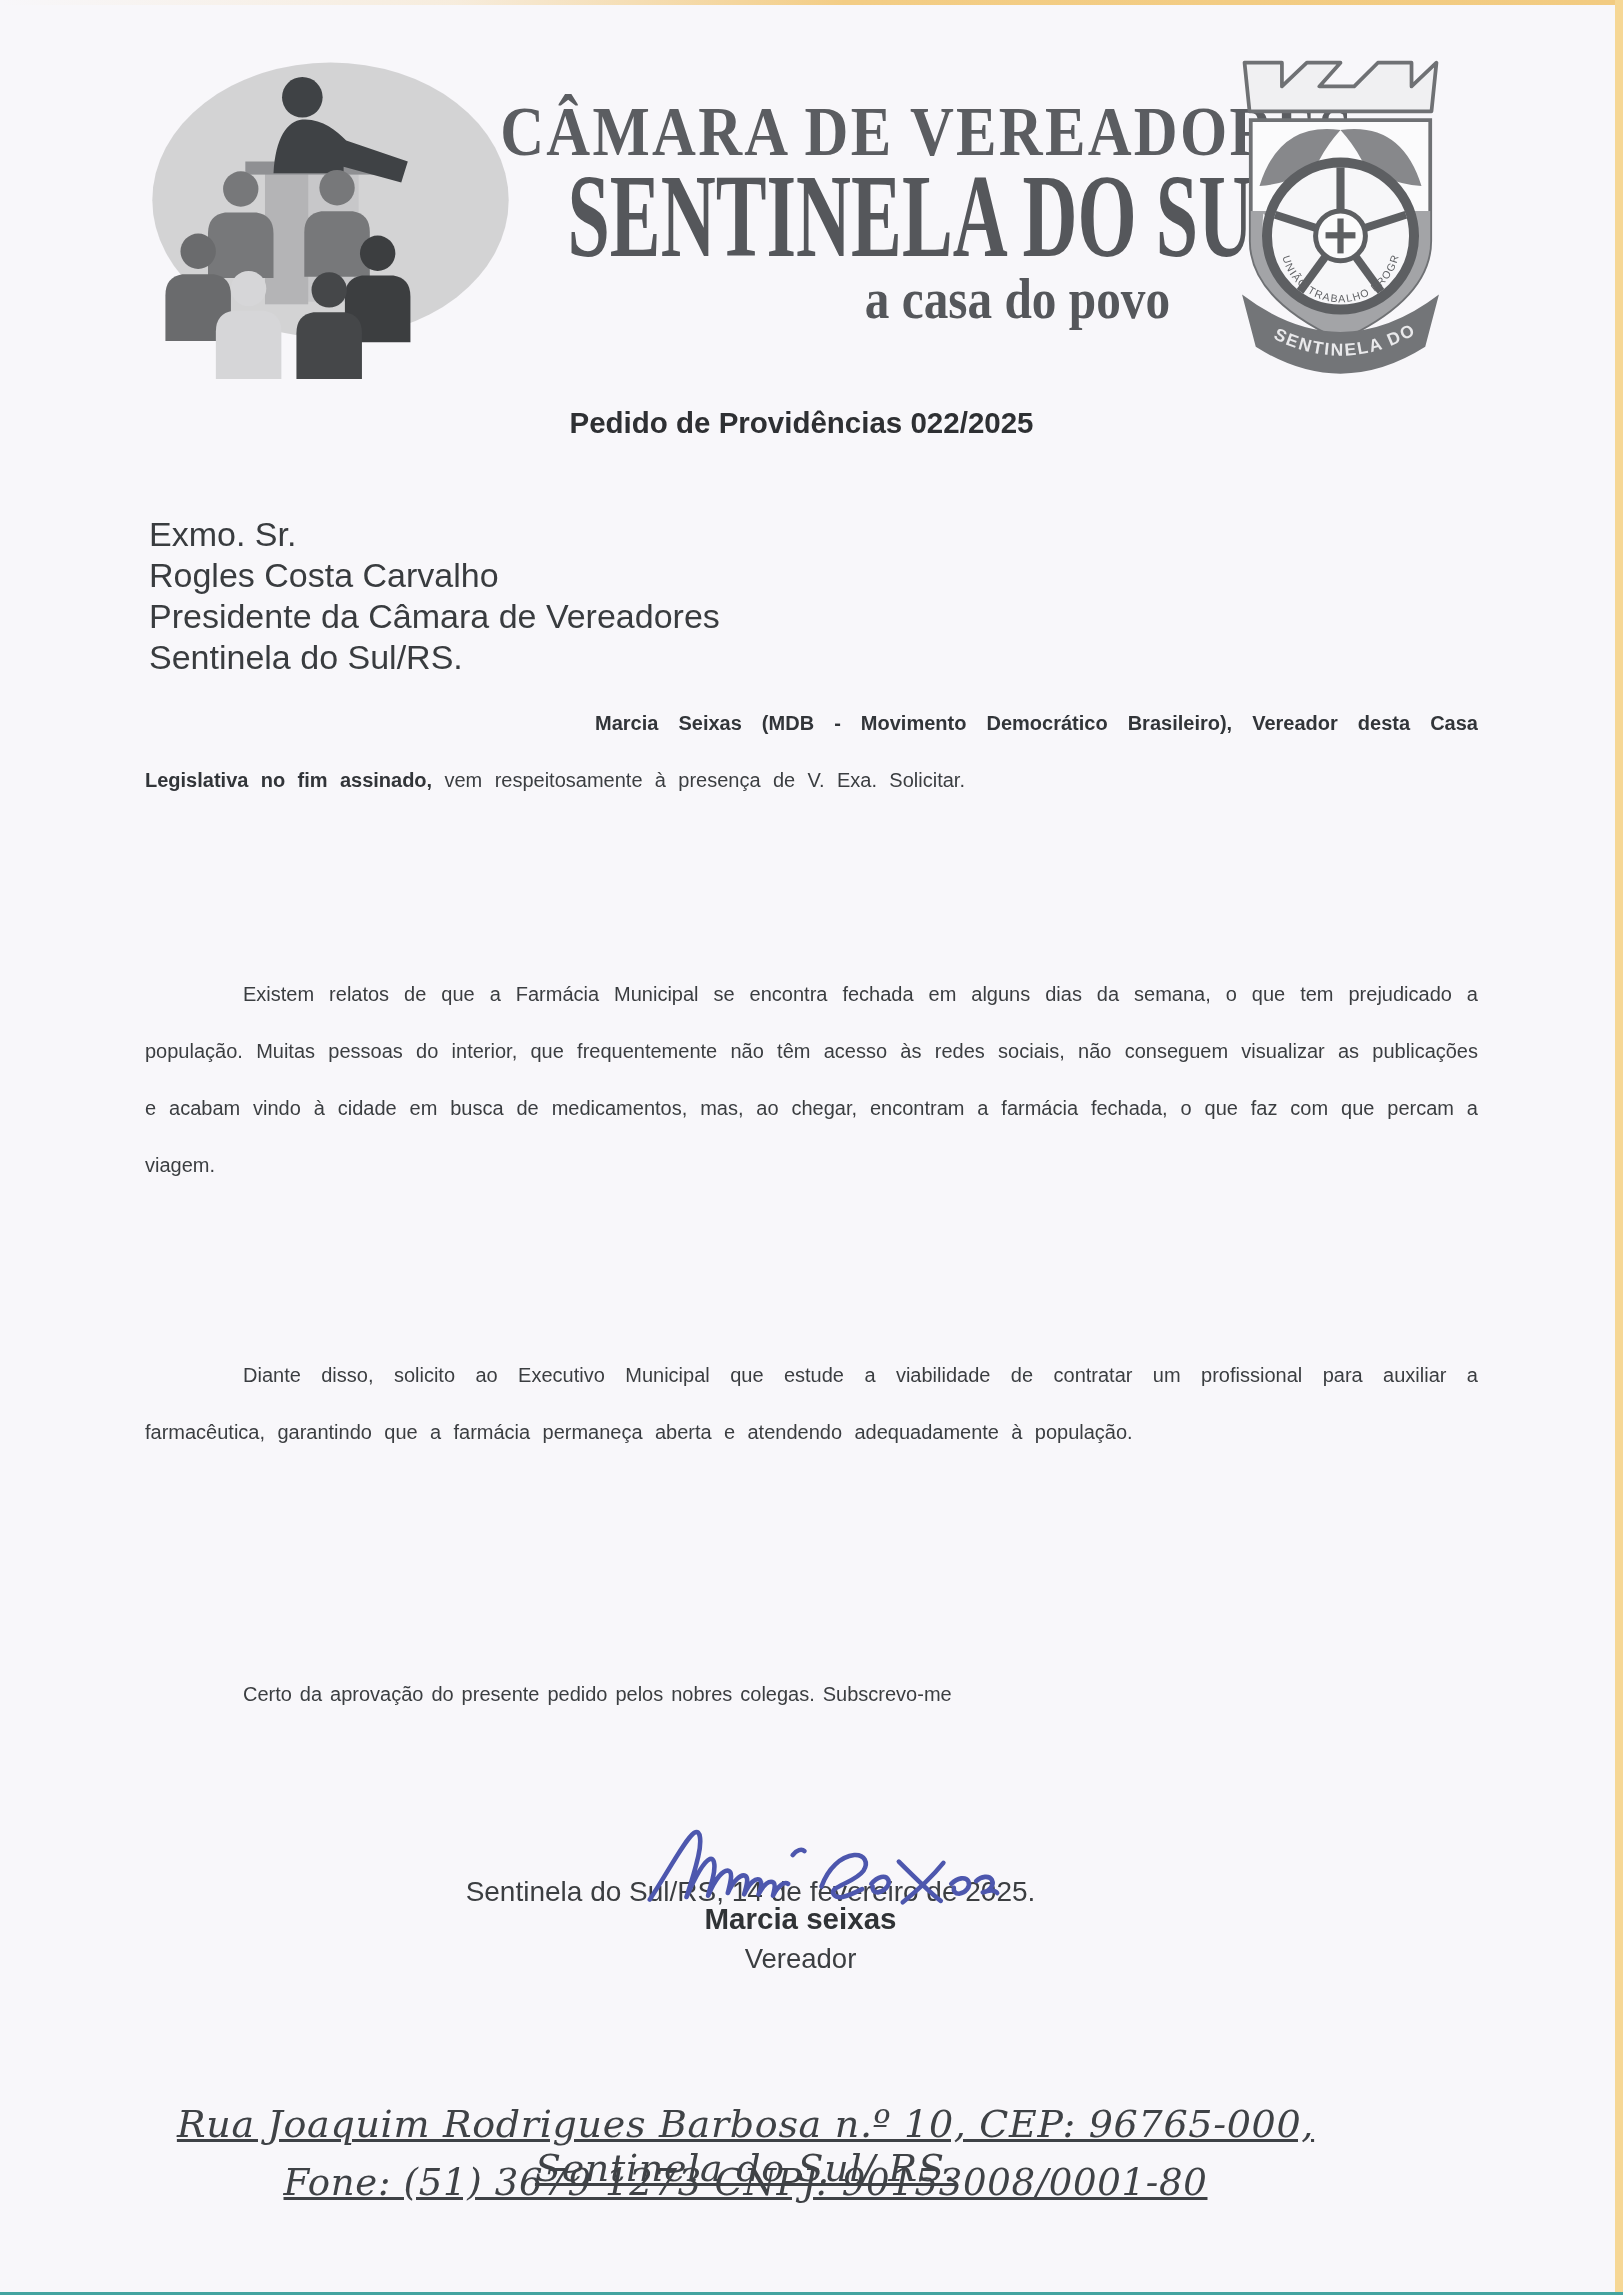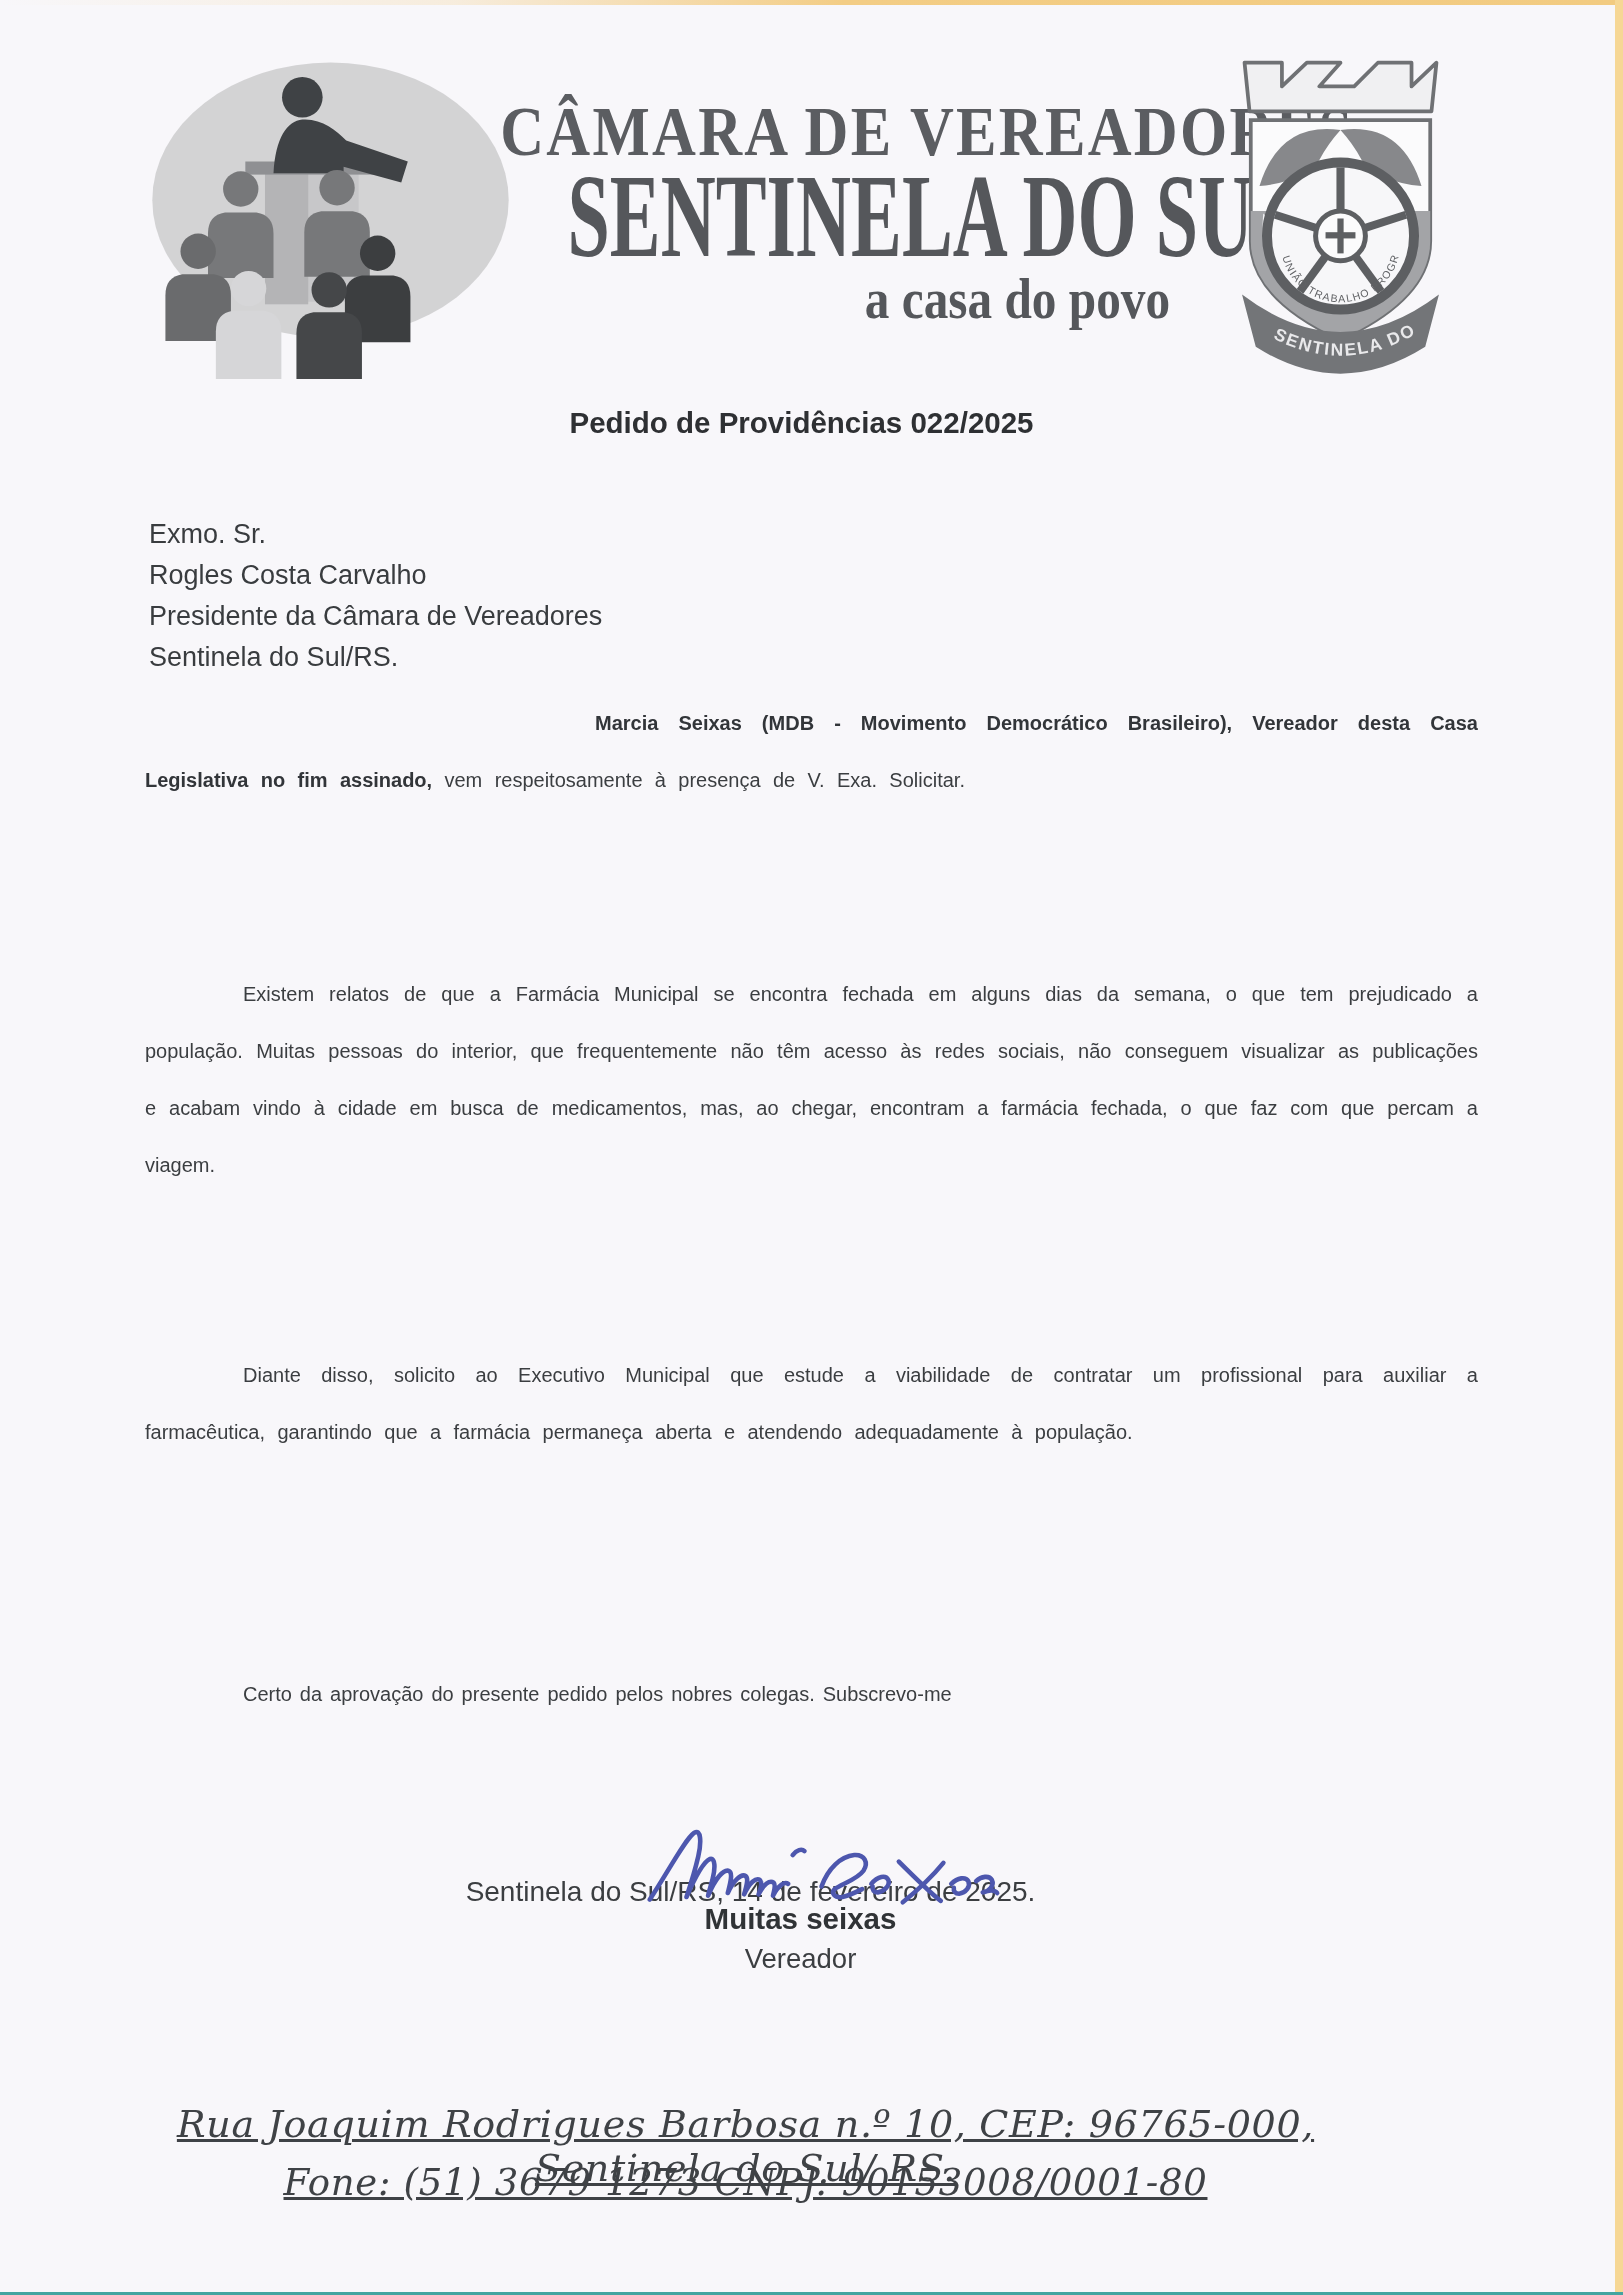--- a/index.html
+++ b/index.html
@@ -26,21 +26,21 @@
   .org-line2{position:absolute;left:419px;top:157px;width:825px;text-align:center;
     font-family:"Liberation Serif",serif;font-weight:bold;font-size:119px;line-height:1;
     color:#55575b;transform:scaleX(.64);transform-origin:center;white-space:nowrap;}
   .tagline{position:absolute;left:831px;top:271px;width:373px;text-align:center;
     font-family:"Liberation Serif",serif;font-weight:bold;font-size:56px;line-height:1;
     color:#55575b;transform:scaleX(.88);transform-origin:center;white-space:nowrap;}
 
   .doc-title{position:absolute;left:145px;top:406px;width:1313px;text-align:center;
     font-size:29.5px;font-weight:bold;color:#2e3033;}
 
-  .recipient{position:absolute;left:149px;top:514px;font-size:27px;line-height:41px;color:#393c3f;}
+  .recipient{position:absolute;left:149px;top:514px;font-size:34px;line-height:41px;color:#393c3f;}
 
   .body-par{position:absolute;left:145px;width:1333px;margin:0;
     font-size:20px;line-height:57px;color:#3b3e41;
     text-align:justify;text-align-last:left;word-spacing:.34em;}
   .intro{top:695px;text-indent:450px;}
   .intro strong{color:#323539;}
   .p-body1{top:966px;text-indent:98px;}
   .p-body2{top:1347px;text-indent:98px;}
   .p-closing{top:1666px;text-indent:98px;text-align:left;word-spacing:.12em;}
   .dateline{position:absolute;left:145px;top:1876px;width:1211px;margin:0;
@@ -169,20 +169,20 @@
     <g fill="none" stroke="#4d57ae" stroke-width="7" stroke-linecap="round" stroke-linejoin="round">
       <path d="M18,132 C48,86 72,40 86,30 C96,24 97,44 92,66 C86,92 78,116 74,128 C88,96 100,74 110,70 C118,68 118,84 114,100 C111,112 108,120 107,126 C118,100 130,86 138,88 C146,90 140,110 137,122 C146,102 158,92 164,96 C170,100 164,116 162,124 C170,106 180,98 186,102 C191,106 186,118 184,124 C192,108 201,102 207,106 C211,110 207,120 206,126 C214,110 224,104 229,108"></path>
       <path d="M236,64 C242,56 250,54 254,58"></path>
       <path d="M280,112 C290,84 310,66 330,64 C346,63 352,76 344,88 C334,102 310,108 300,116 C294,122 300,130 312,128 C322,126 334,120 342,116"></path>
       <path d="M356,108 C366,96 378,94 382,102 C385,110 376,120 366,121 C360,121 357,117 358,112"></path>
       <path d="M398,74 C420,96 444,120 462,134 M466,76 C448,98 424,120 404,136"></path>
       <path d="M478,108 C488,98 500,97 504,104 C508,112 500,122 490,123 C484,123 481,119 482,114"></path>
       <path d="M516,104 C524,96 536,95 540,102 C544,110 536,120 526,121 C534,118 544,116 548,122"></path>
     </g>
   </svg>
-  <div class="sig-name">Muitas seixas</div>
+  <div class="sig-name">Marcia seixas</div>
   <div class="sig-role">Vereador</div>
 
   <div class="footer-line footer-1">Rua Joaquim Rodrigues Barbosa n.º 10, CEP: 96765-000,  Sentinela do Sul/ RS.</div>
   <div class="footer-line footer-2">Fone: (51) 3679-1273 CNPJ: 90153008/0001-80</div>
 
 </div>
 
 
 </body></html>

